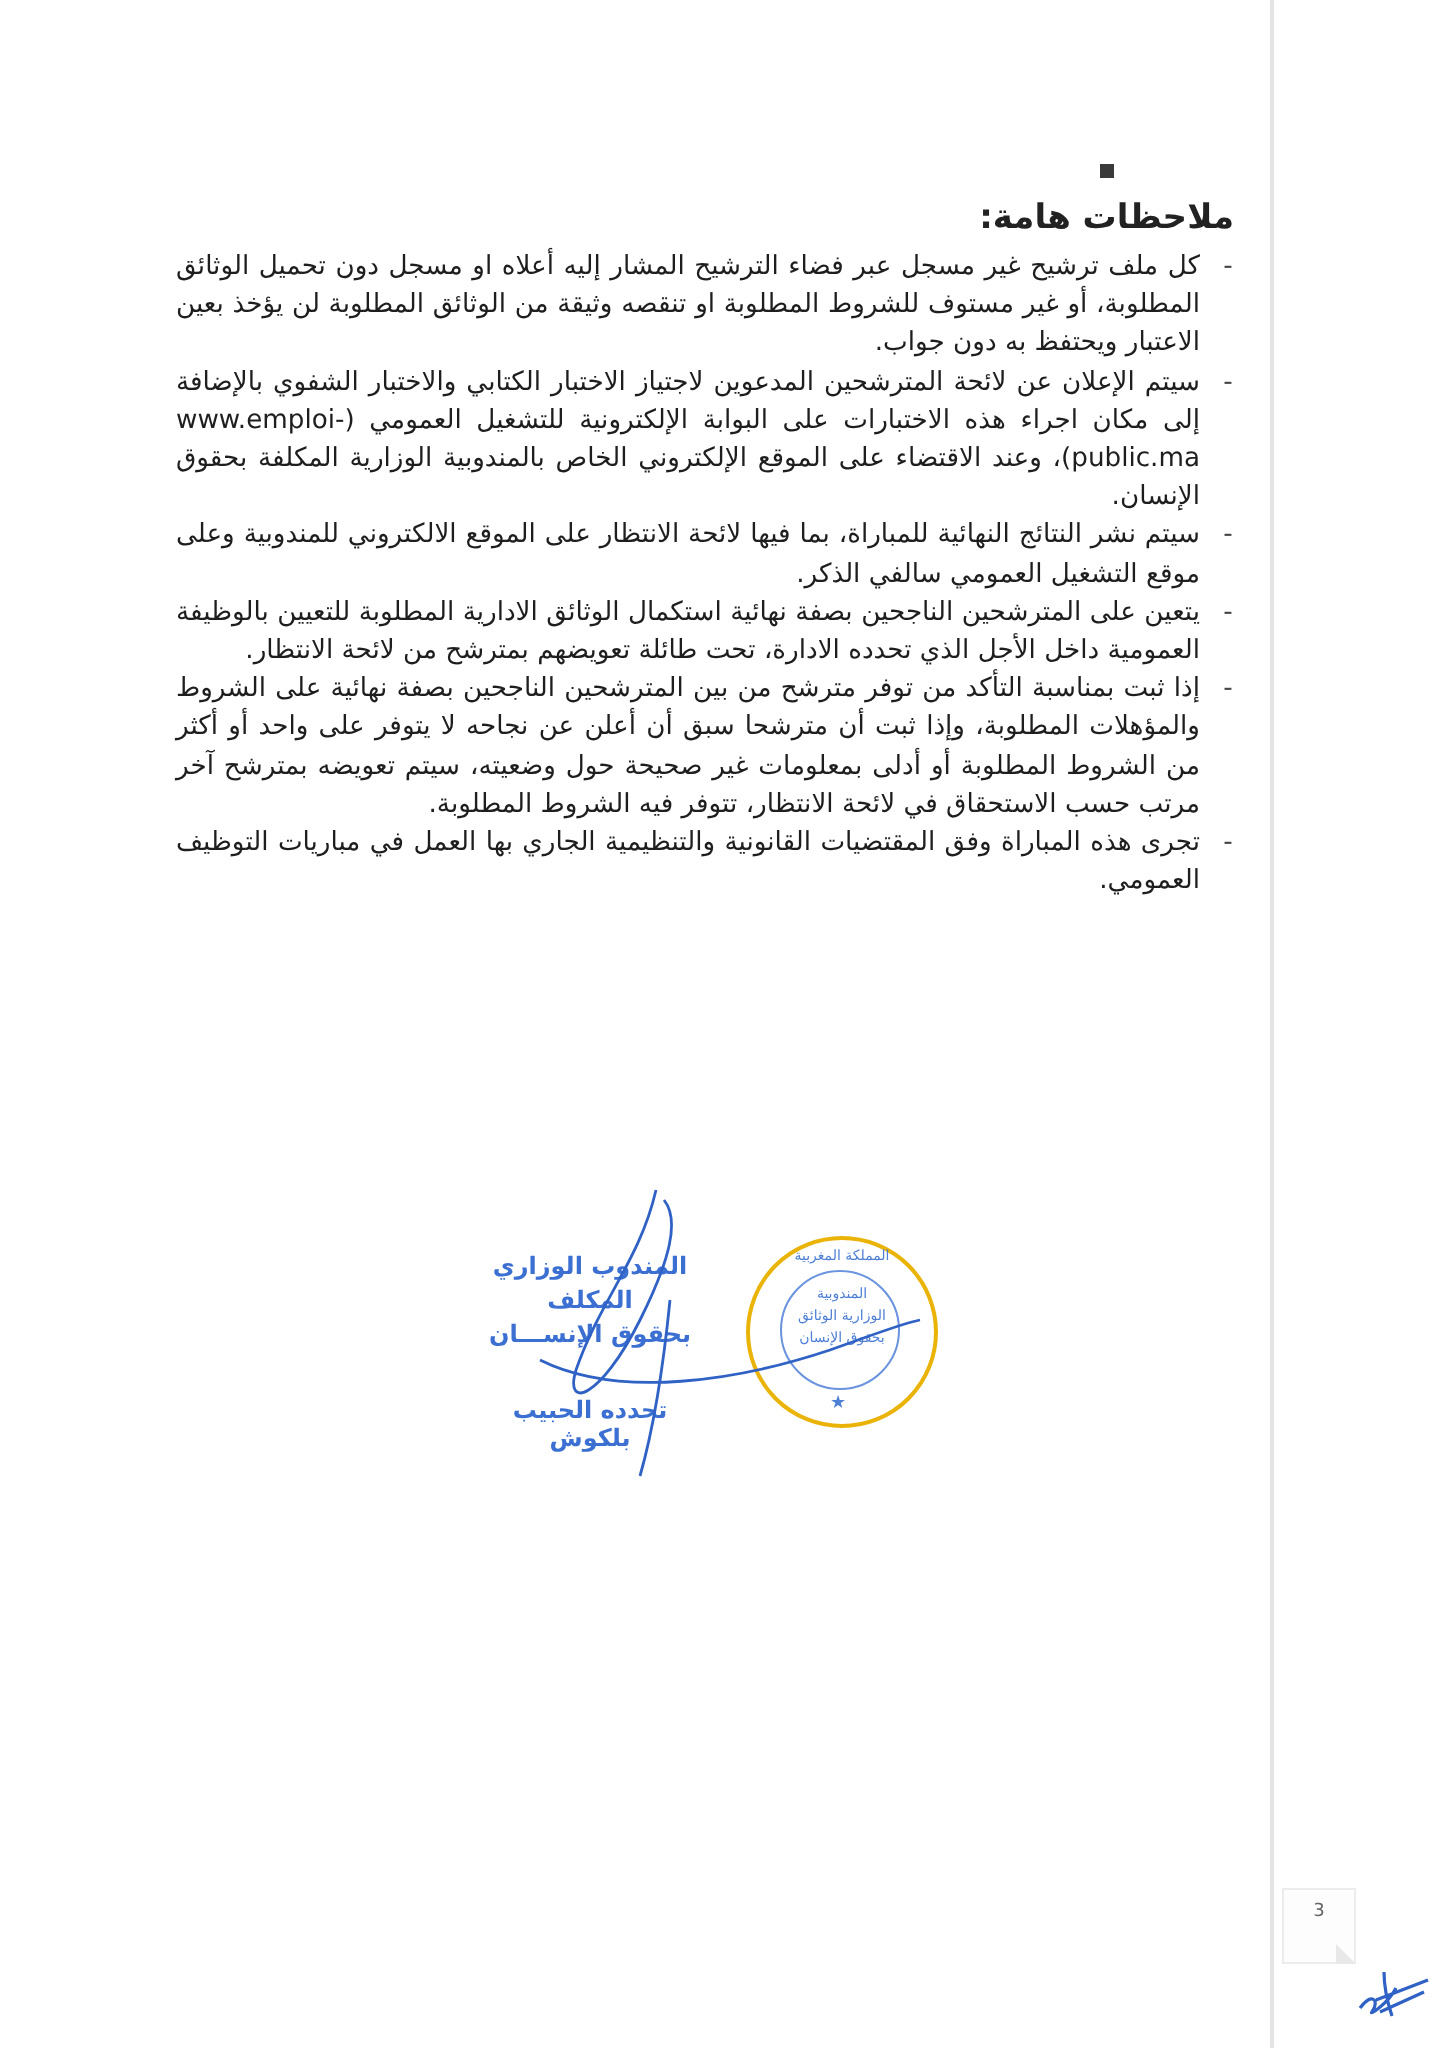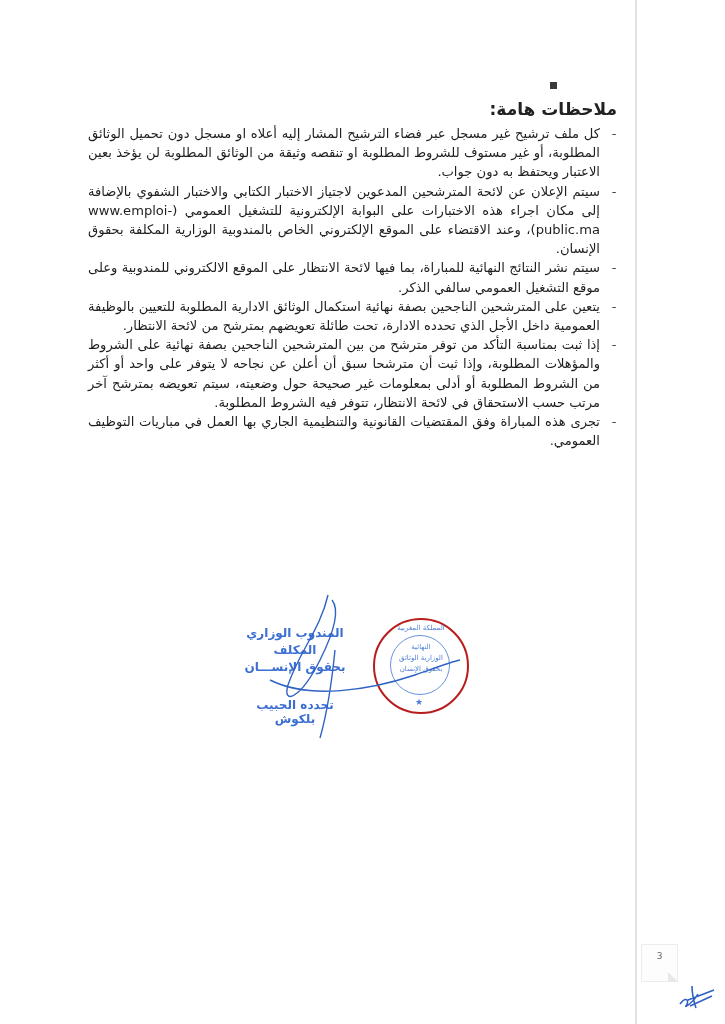--- a/index.html
+++ b/index.html
@@ -30,21 +30,21 @@
   .sig-title {
     position:absolute; right:130px; top:35px; direction:rtl; text-align:center;
     color:#3b6fd1; font-size:12px; font-weight:bold; line-height:17px; width:110px;
   }
   .sig-name {
     position:absolute; right:130px; top:108px; direction:rtl; text-align:center;
     color:#3b6fd1; font-size:12px; font-weight:bold; width:110px;
   }
   .stamp {
     position:absolute; left:133px; top:28px; width:92px; height:92px; border-radius:50%;
-    border:2px solid #b91c1c;
+    border:2px solid #eab308;
   }
   .stamp-inner {
     position:absolute; left:15px; top:15px; width:58px; height:58px; border-radius:50%;
     border:1.5px solid #6a93df;
   }
   .stamp-ring {
     position:absolute; left:0; top:4px; width:92px; text-align:center; direction:rtl;
     color:#4e7fd6; font-size:7px;
   }
   .stamp-text {
@@ -89,21 +89,21 @@
   <div class="sig-title">
     <div>المندوب الوزاري المكلف</div>
     <div>بحقوق الإنســـان</div>
   </div>
   <div class="sig-name">تحدده الحبيب بلكوش</div>
 
   <div class="stamp">
     <div class="stamp-ring">المملكة المغربية</div>
     <div class="stamp-inner"></div>
     <div class="stamp-text">
-      <div>النهائية</div>
+      <div>المندوبية</div>
       <div>الوزارية الوثائق</div>
       <div>بحقوق الإنسان</div>
     </div>
     <div class="stamp-star">★</div>
   </div>
 
   <svg class="sig-strokes" width="240" height="150">
     <path d="M88 5 C80 40, 60 60, 48 95 C42 115, 60 110, 80 70 C95 40, 100 20, 92 10 M30 90 C70 110, 130 100, 175 85 C195 78, 210 72, 220 70 M95 60 C92 90, 88 120, 80 148" fill="none" stroke="#2f62c4" stroke-width="1.4"></path>
   </svg>
 </div>

